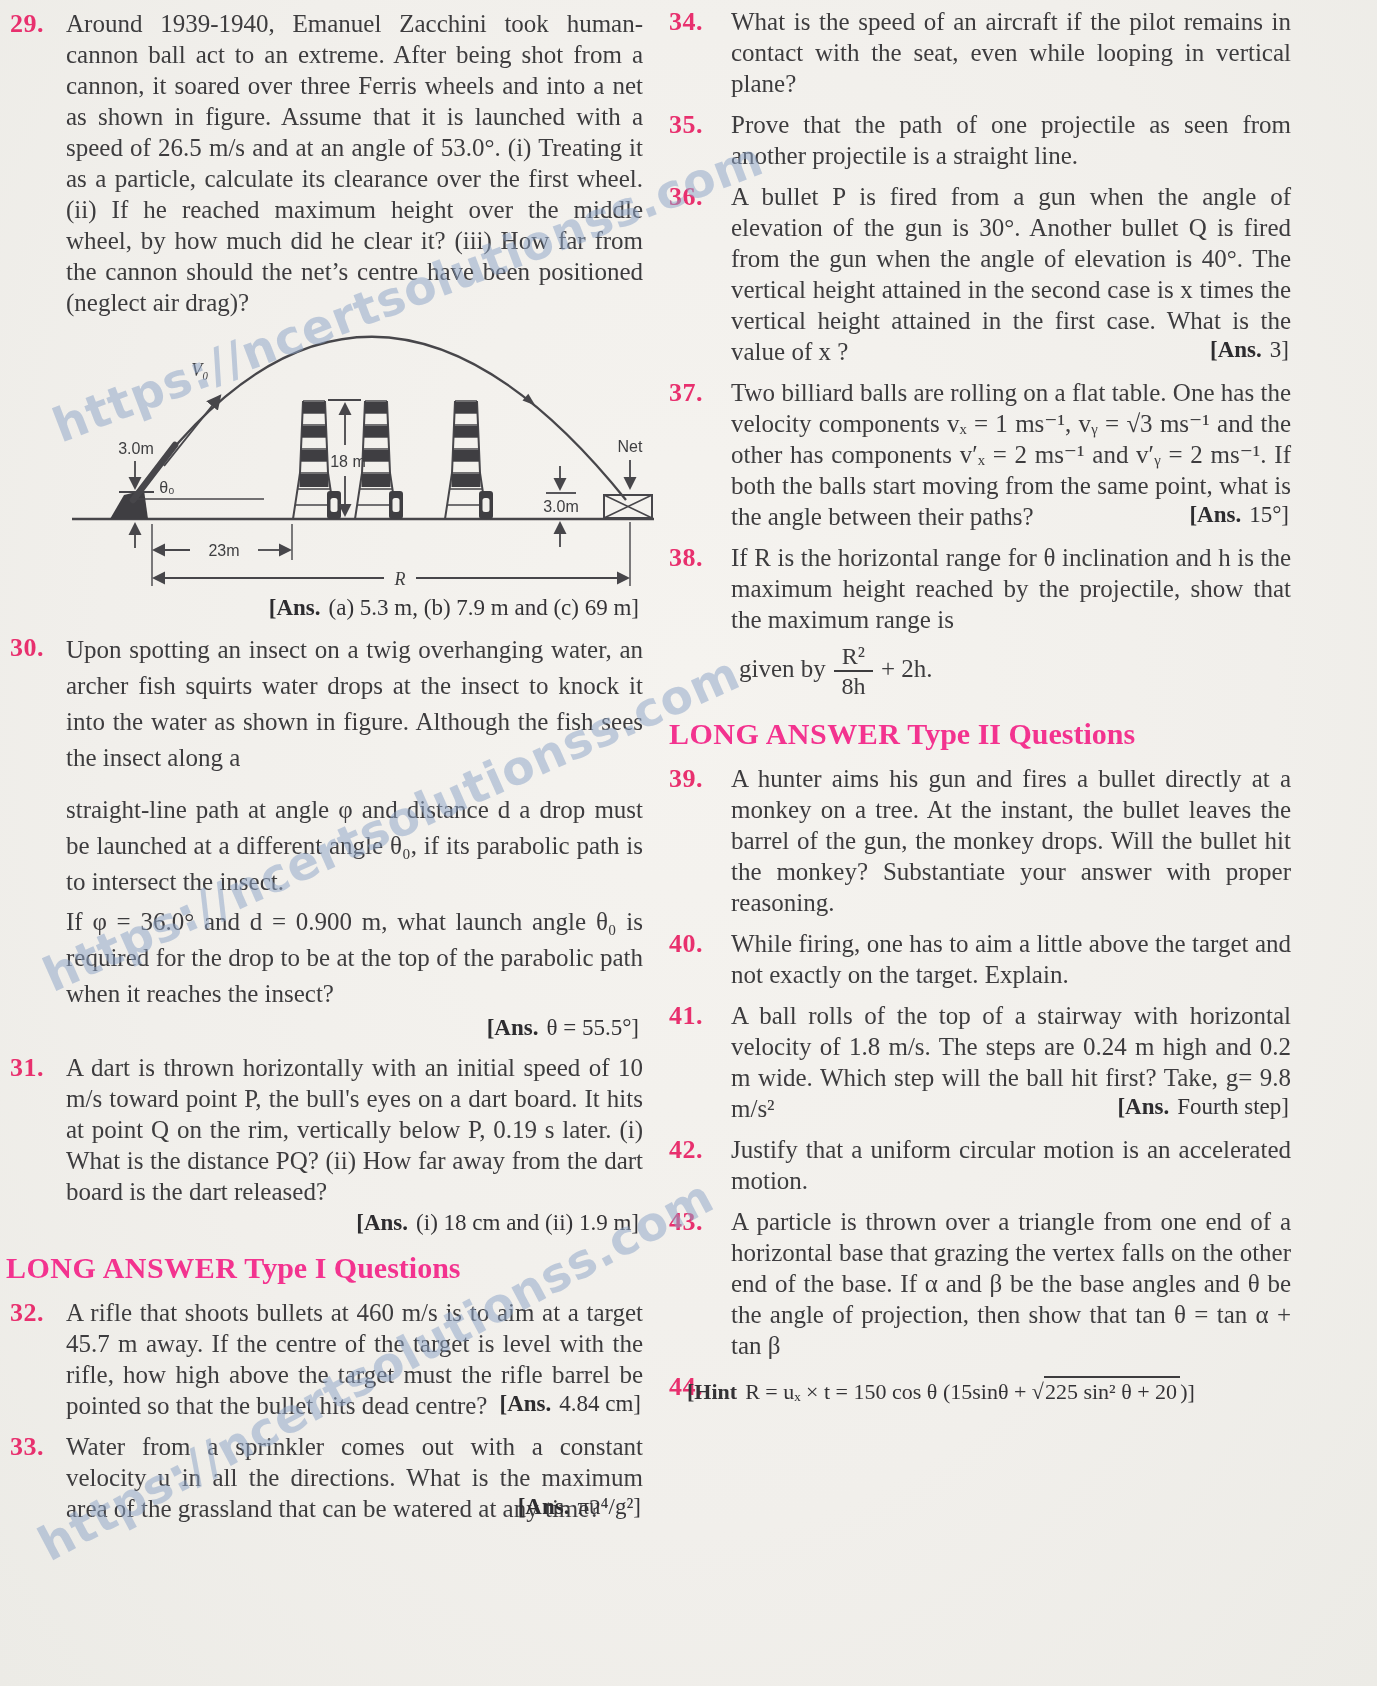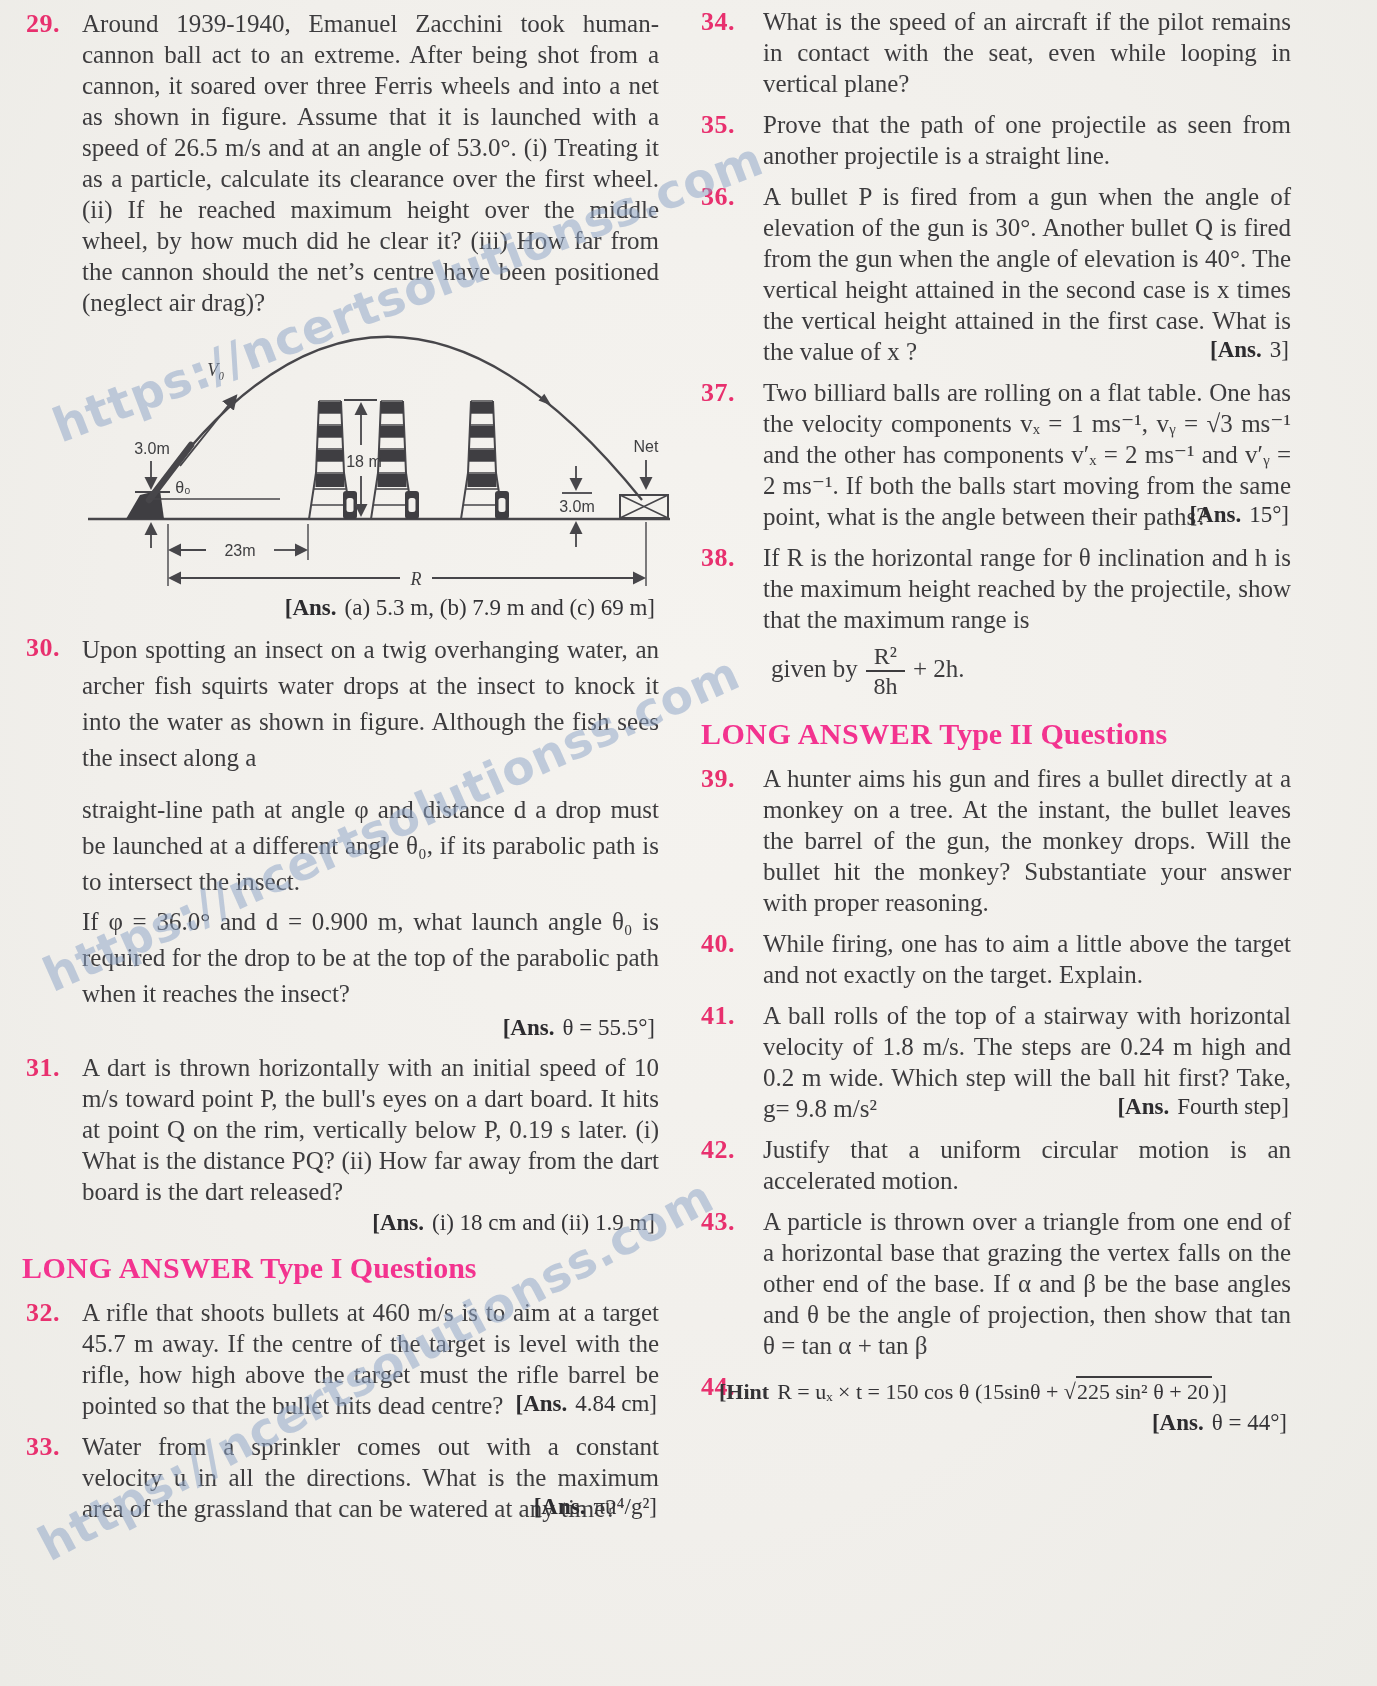--- a/index.html
+++ b/index.html
@@ -7,21 +7,21 @@
     position:relative;
     width:1377px;height:1686px;
     margin:0 auto;
     background:#f2f0ec;
     background-image:radial-gradient(ellipse at 50% 40%, #f5f3ef 0%, #f1efeb 60%, #ecebe6 100%);
     overflow:hidden;
     font-family:"Liberation Serif","DejaVu Serif","DejaVu Sans",serif;
     color:#3d3c3e;
   }
   .cols{position:relative;z-index:1;display:flex;}
-  .col{box-sizing:border-box;margin-left:16px;}
+  .col{box-sizing:border-box;}
   .col-left{width:655px;padding:8px 12px 0 10px;}
   .col-right{width:722px;padding:6px 86px 0 14px;}
   .q{display:flex;margin:0 0 10px 0;}
   .qnum{flex:0 0 56px;font-weight:bold;color:#e8306e;font-size:26px;line-height:31px;letter-spacing:.5px;}
   .col-right .qnum{flex:0 0 62px;}
   .qb{flex:1;min-width:0;}
   .qt{margin:0;font-size:25px;line-height:31px;text-align:justify;}
   .qt.loose{line-height:36px;}
   .gap-top{margin-top:16px;}
   .gap-small{margin-top:4px;}
@@ -288,21 +288,18 @@
             <p class="qt">A particle is thrown over a triangle from one end of a horizontal base that grazing the vertex falls on the other end of the base. If α and β be the base angles and θ be the angle of projection, then show that tan θ = tan α + tan β</p>
           </div>
       </section>
 
       <section class="q">
         <span class="qnum">44.</span>
         <div class="qb">
           <div class="hint">
             <b>[Hint</b><span class="hm">R = uₓ × t = 150 cos θ (15sinθ + √</span><span class="radbar">225 sin² θ + 20</span><span>)]</span>
           </div>
-          <div class="ansline ans-right">
-            <b>[Ans.</b><span class="av">θ = 44°]</span>
-          </div>
         </div>
       </section>
 
     </div>
   </div>
 </div>
 
 </body></html>

